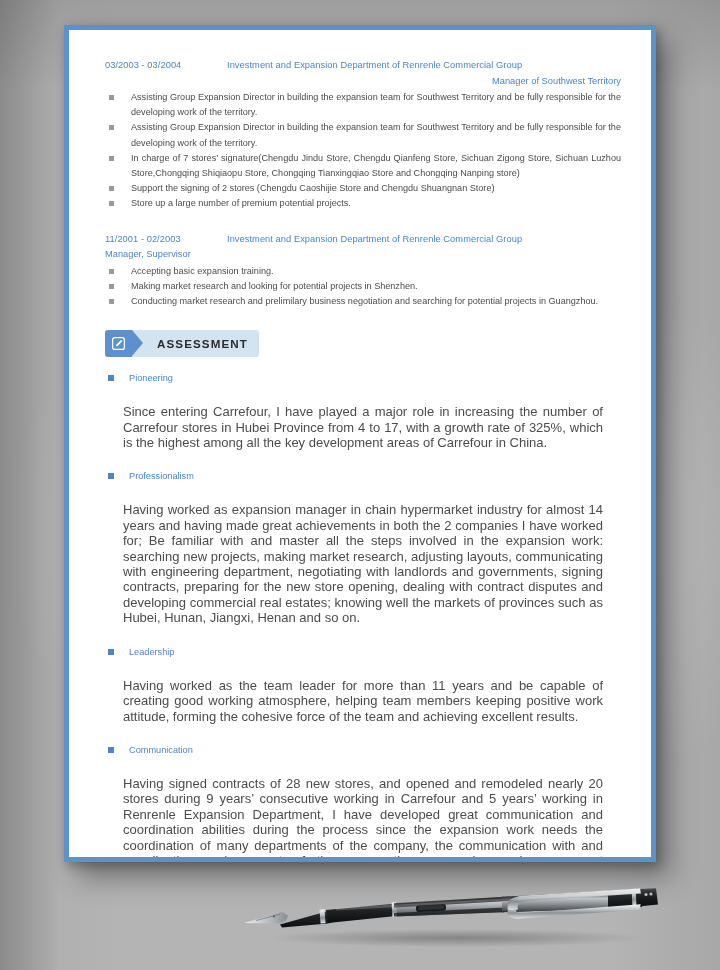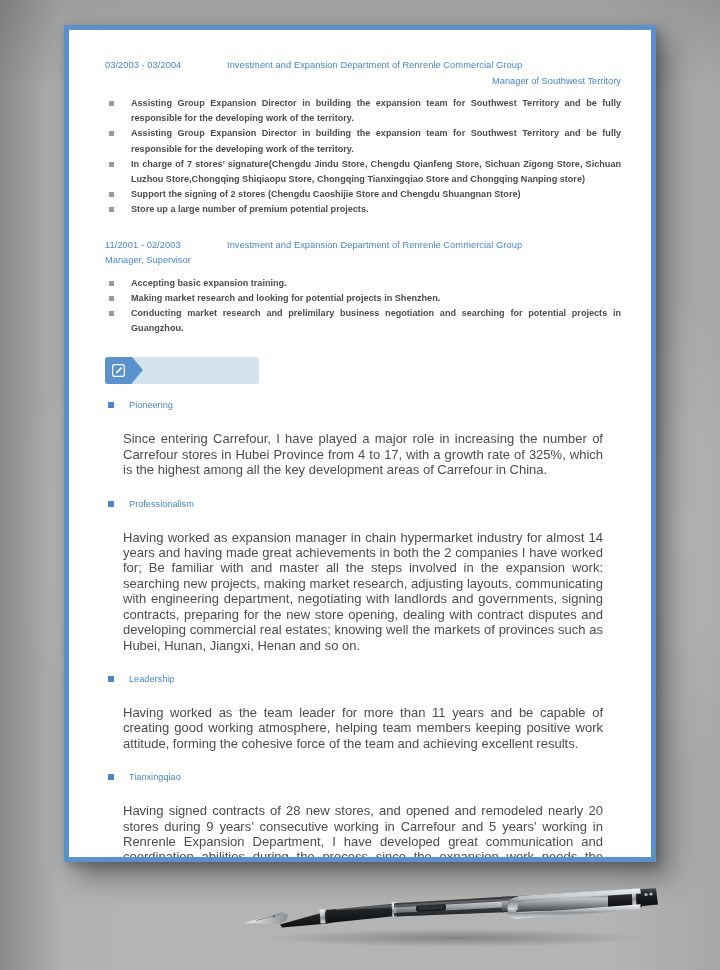--- a/index.html
+++ b/index.html
@@ -86,23 +86,22 @@
     text-align: right;
   }
   .role-title-flush {
     color: #4a86c8;
     font-size: 9.3px;
     line-height: 15.5px;
   }
 
   ul.bullets {
     list-style: none;
-    margin: 7px 0 0 0;
+    margin: 1px 0 0 0;
     padding: 0;
-    font-weight: bold;
   }
   ul.bullets li {
     position: relative;
     padding-left: 26px;
     margin-bottom: 0px;
     color: #4c4c4c;
     font-size: 9.1px;
     line-height: 15.2px;
     text-align: justify;
     text-justify: inter-word;
@@ -253,20 +252,21 @@
     <div class="section-header">
       <div class="ribbon-bg"></div>
       <div class="sh-icon">
         <svg width="15" height="15" viewBox="0 0 24 24" aria-hidden="true">
           <rect x="2.6" y="2.6" width="18.8" height="18.8" rx="3.6" ry="3.6" fill="none" stroke="#ffffff" stroke-width="1.9"></rect>
           <path d="M16.3 5.9 L18.4 8.0 L10.5 15.9 L7.7 16.7 L8.5 13.9 Z" fill="#ffffff"></path>
           <path d="M16.3 5.9 L18.4 8.0" stroke="#5b92cd" stroke-width="0.9"></path>
         </svg>
       </div>
       <div class="sh-arrow"></div>
+      <div class="sh-label">ASSESSMENT</div>
     </div>
 
     
     <div>
 
       <div class="assess-item">
         <div class="assess-title">
           <span class="sq"></span>
           <span>Pioneering</span>
         </div>
@@ -285,21 +285,21 @@
         <div class="assess-title">
           <span class="sq"></span>
           <span>Leadership</span>
         </div>
         <p class="assess-body">Having worked as the team leader for more than 11 years and be capable of creating good working atmosphere, helping team members keeping positive work attitude, forming the cohesive force of the team and achieving excellent results.</p>
       </div>
 
       <div class="assess-item">
         <div class="assess-title">
           <span class="sq"></span>
-          <span>Tianxingqiao</span>
+          <span>Communication</span>
         </div>
         <p class="assess-body">Having signed contracts of 28 new stores, and opened and remodeled nearly 20 stores during 9 years’ consecutive working in Carrefour and 5 years’ working in Renrenle Expansion Department, I have developed great communication and coordination abilities during the process since the expansion work needs the coordination of many departments of the company, the communication with and coordination and support of the cooperation companies and government departments and so on. Besides, I have established good public relationship with the government due to my long years’ working experience in Hubei Province.</p>
       </div>
 
     </div>
 
   </div>
 </div>
 
 <div id="pen-wrap">

